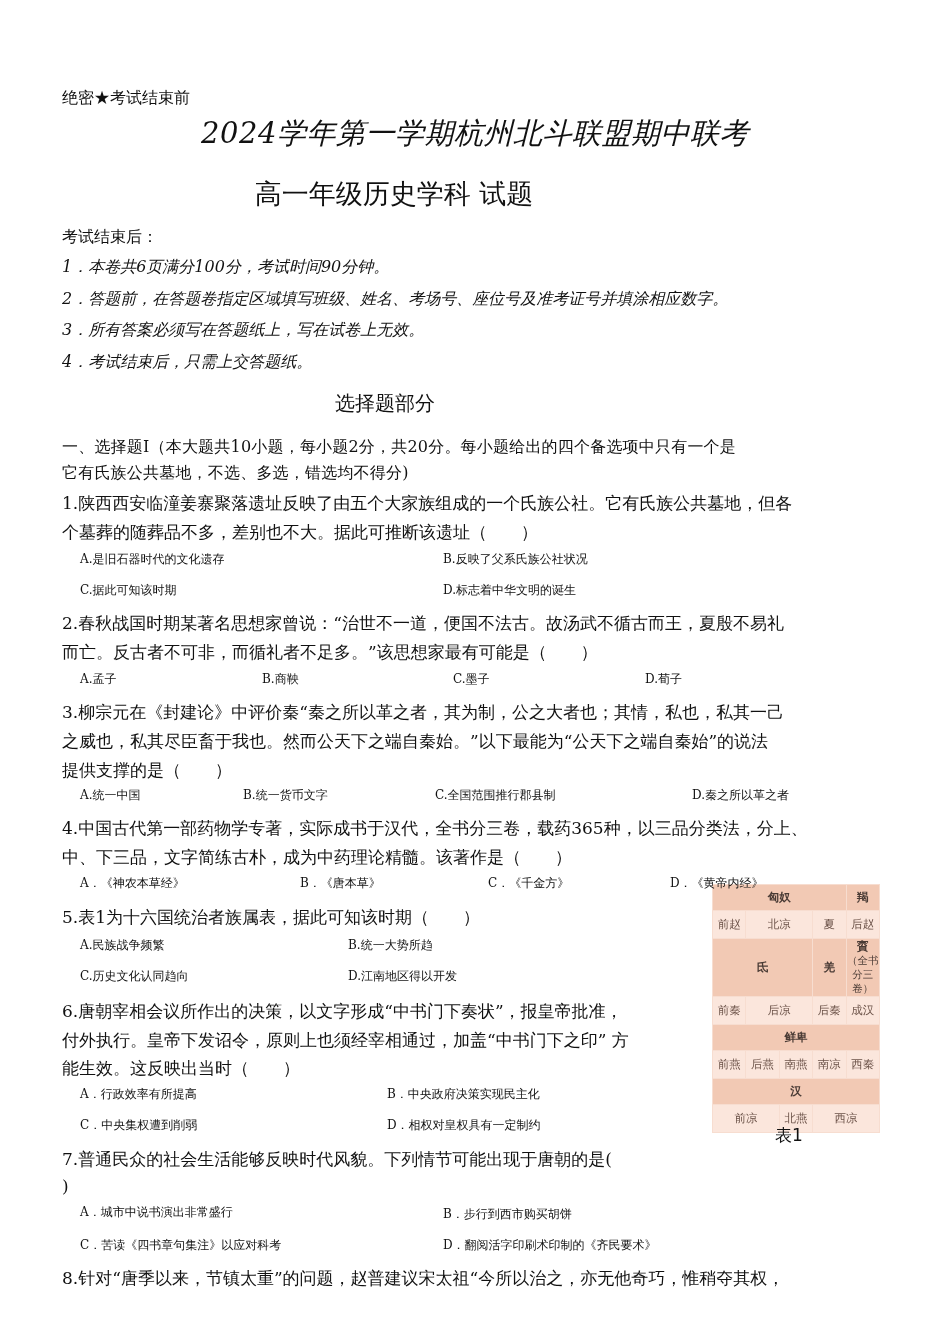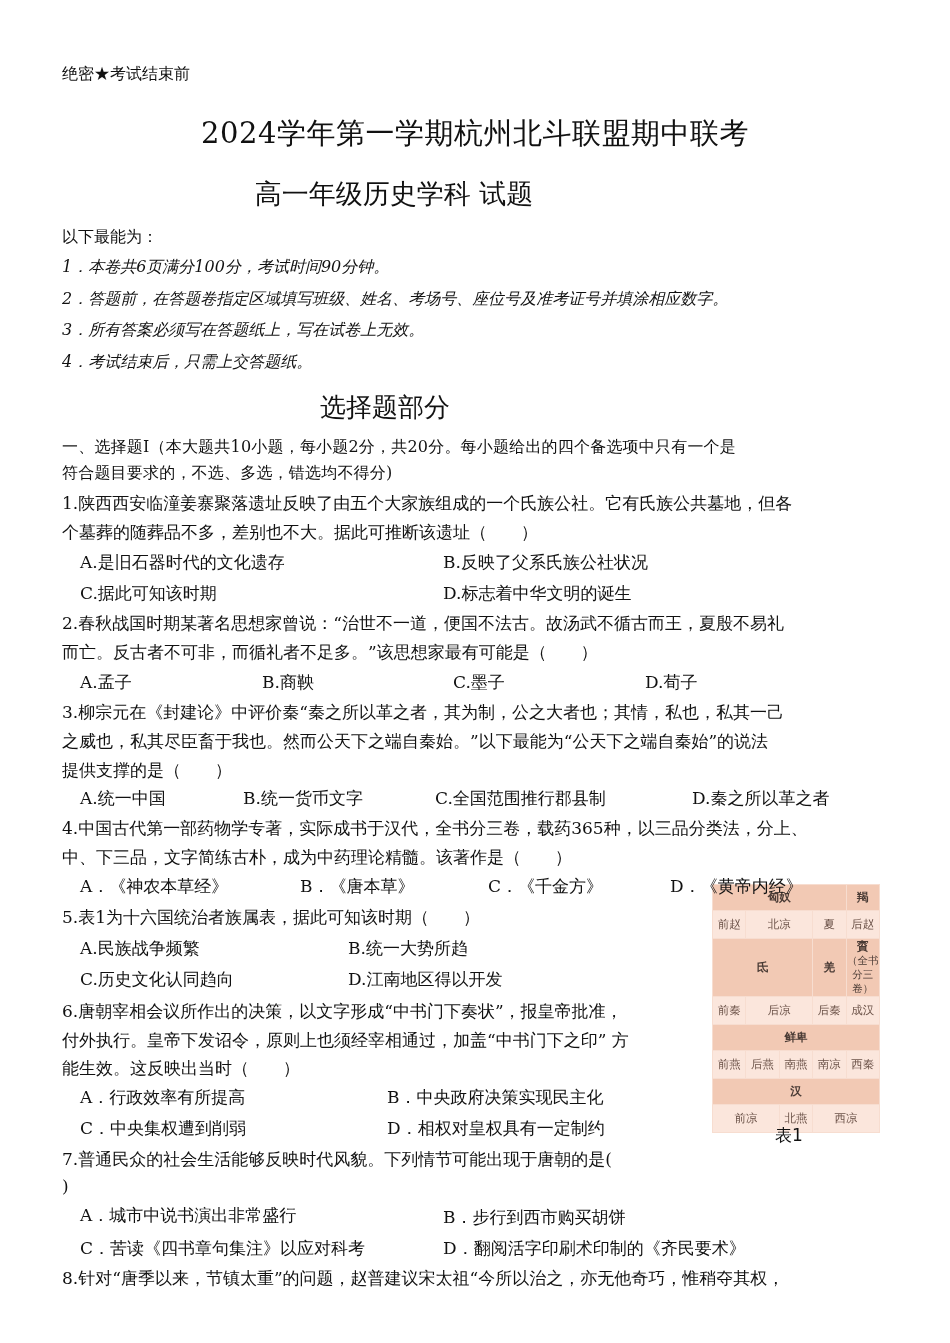--- a/index.html
+++ b/index.html
@@ -2,58 +2,58 @@
 <html><head>
 <meta charset="utf-8">
 <style>
   html, body { margin: 0; padding: 0; background: #ffffff; }
   body {
     width: 950px; height: 1343px; position: relative; overflow: hidden;
     font-family: "DejaVu Serif", "Liberation Serif", serif;
     color: #111;
   }
   .abs { position: absolute; white-space: nowrap; }
-  .secret { left: 62px; top: 64px; font-size: 16px; font-family: Liberation Serif, serif; }
-  .title { left: 0; width: 950px; text-align: center; top: 114px; font-size: 29px; letter-spacing: 0.5px; }
+  .secret { left: 62px; top: 88px; font-size: 16px; font-family: Liberation Serif, serif; }
+  .title { left: 0; width: 950px; text-align: center; top: 114px; font-size: 29px; letter-spacing: 0.5px; font-style: italic; }
   .subtitle { left: 0; width: 788px; text-align: center; top: 176px; font-size: 27px; }
   .notice-label { left: 62px; top: 227px; font-size: 16px; }
   .notice { left: 62px; font-size: 16px; font-style: italic; }
-  .section { left: 0; width: 770px; text-align: center; top: 390px; font-size: 26px; font-family: Liberation Serif, serif; }
+  .section { left: 0; width: 770px; text-align: center; top: 390px; font-size: 20px; font-family: Liberation Serif, serif; }
   .instr { left: 62px; font-size: 16px; letter-spacing: 0.2px; }
   .q { left: 62px; font-size: 17px; }
-  .opt { font-size: 17px; }
+  .opt { font-size: 12px; }
   table.t1 {
     position: absolute; left: 712px; top: 884px; width: 168px;
     border-collapse: collapse; table-layout: fixed;
     font-family: "DejaVu Sans", "Liberation Sans", sans-serif;
     font-size: 11.5px; color: #6b5248;
   }
   table.t1 td { text-align: center; border: 1px solid #f7ddd0; padding: 0; }
   table.t1 tr.h td { background: #f2c9b4; font-weight: bold; color: #4a3b35; height: 25px; }
   table.t1 tr.d td { background: #fbe6dc; height: 27px; }
   table.t1 tr.h.tall td { height: 36px; }
   .cong { display: block; font-weight: normal; font-size: 10.5px; }
   .tcap { left: 775px; top: 1124px; font-size: 17px; font-family: "DejaVu Sans", sans-serif; }
 </style>
 </head>
 <body>
 
 <div class="abs secret">绝密★考试结束前</div>
 <div class="abs title">2024学年第一学期杭州北斗联盟期中联考</div>
 <div class="abs subtitle">高一年级历史学科  试题</div>
 
-<div class="abs notice-label">以下最能为：</div>
+<div class="abs notice-label">考试结束后：</div>
 <div class="abs notice" style="top:257px">1．本卷共6页满分100分，考试时间90分钟。</div>
 <div class="abs notice" style="top:289px">2．答题前，在答题卷指定区域填写班级、姓名、考场号、座位号及准考证号并填涂相应数字。</div>
 <div class="abs notice" style="top:320px">3．所有答案必须写在答题纸上，写在试卷上无效。</div>
 <div class="abs notice" style="top:352px">4．考试结束后，只需上交答题纸。</div>
 
 <div class="abs section">选择题部分</div>
 <div class="abs instr" style="top:437px">一、选择题Ⅰ（本大题共10小题，每小题2分，共20分。每小题给出的四个备选项中只有一个是</div>
-<div class="abs instr" style="top:463px">符合题目要求的，不选、多选，错选均不得分)</div>
+<div class="abs instr" style="top:463px">它有氏族公共墓地，不选、多选，错选均不得分)</div>
 
 <div class="abs q" style="top:492px">1.陕西西安临潼姜寨聚落遗址反映了由五个大家族组成的一个氏族公社。它有氏族公共墓地，但各</div>
 <div class="abs q" style="top:521px">个墓葬的随葬品不多，差别也不大。据此可推断该遗址（　　）</div>
 <div class="abs opt" style="left:80px;top:551px">A.是旧石器时代的文化遗存</div>
 <div class="abs opt" style="left:443px;top:551px">B.反映了父系氏族公社状况</div>
 <div class="abs opt" style="left:80px;top:582px">C.据此可知该时期</div>
 <div class="abs opt" style="left:443px;top:582px">D.标志着中华文明的诞生</div>
 
 <div class="abs q" style="top:612px">2.春秋战国时期某著名思想家曾说：“治世不一道，便国不法古。故汤武不循古而王，夏殷不易礼</div>
 <div class="abs q" style="top:641px">而亡。反古者不可非，而循礼者不足多。”该思想家最有可能是（　　）</div>

